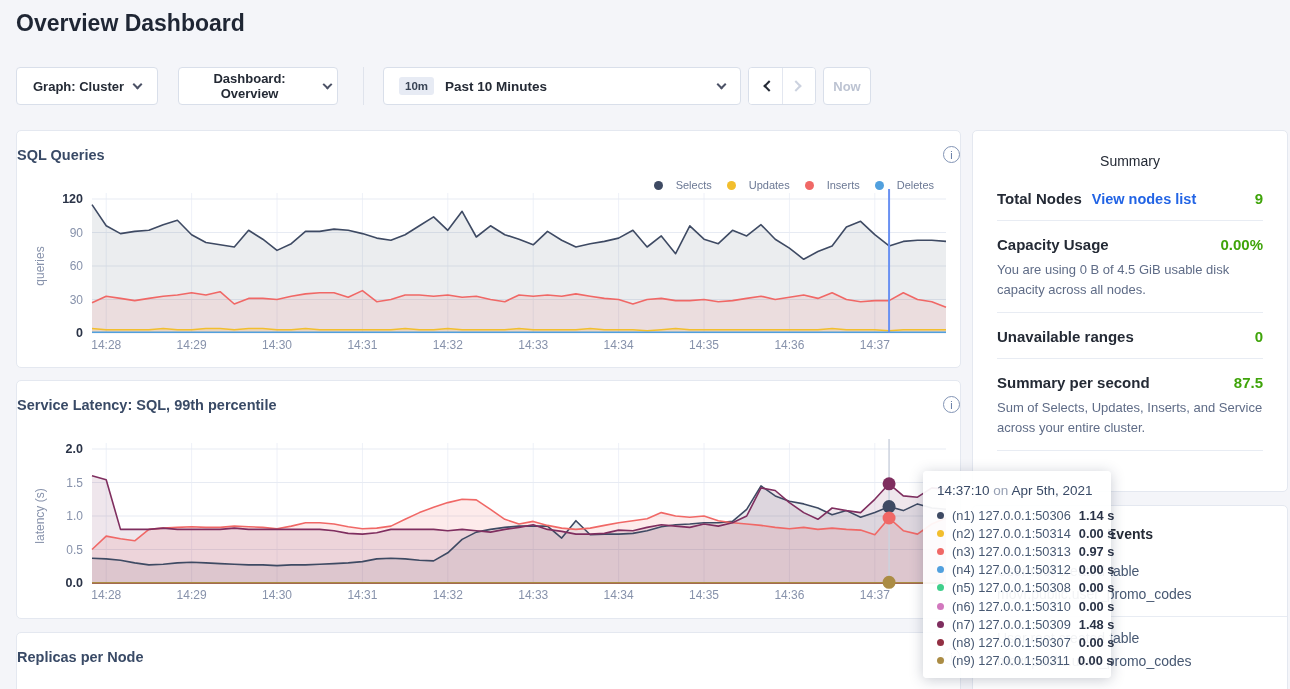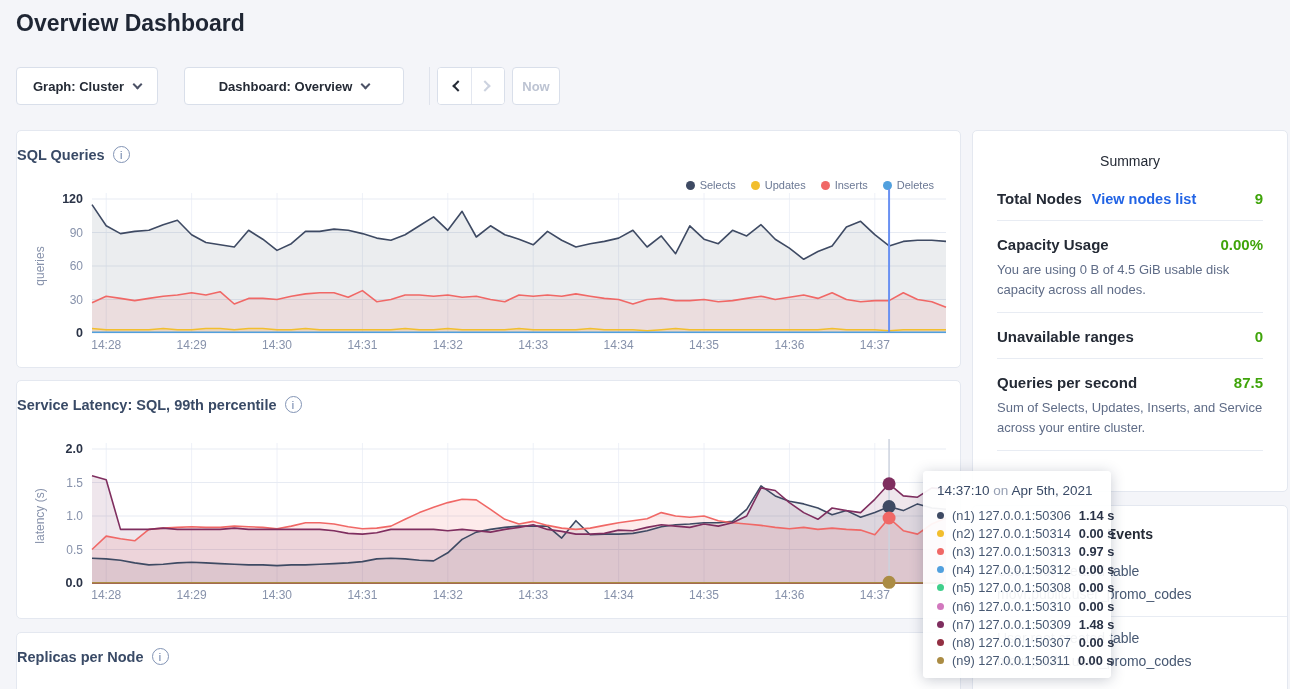--- a/index.html
+++ b/index.html
@@ -6,21 +6,21 @@
   html,body{margin:0;padding:0}
   body{width:1290px;height:689px;overflow:hidden;background:#f4f5f9;position:relative;
        font-family:"Liberation Sans","DejaVu Sans",sans-serif;color:#242a35}
   .page-title{position:absolute;left:16px;top:10px;margin:0;font-size:23px;font-weight:700;color:#1f2634}
 
   
   .controls{position:absolute;left:16px;top:67px;display:flex;align-items:stretch;height:38px}
   .dd{display:flex;align-items:center;justify-content:center;gap:10px;background:#fff;border:1px solid #d9dfea;
       border-radius:4px;font-weight:700;font-size:13px;color:#242a35;cursor:pointer;font-family:inherit}
   .dd1{width:142px}
-  .dd2{width:220px;margin-left:26px}
+  .dd2{width:160px;margin-left:20px}
   .vdiv{width:1px;background:#dfe3ec;margin-left:25px}
   .timebox{display:flex;align-items:center;gap:11px;background:#fff;border:1px solid #d9dfea;border-radius:4px;
       width:358px;margin-left:19px;padding:0 15px;cursor:pointer}
   .badge{background:#e7ebf4;border-radius:3px;font-size:11.5px;font-weight:700;padding:3px 6px;color:#394455}
   .tlabel{font-weight:700;font-size:13.5px;flex:1;text-align:left}
   .cv{display:inline-block;width:7px;height:7px;border-right:2px solid #4c5266;border-bottom:2px solid #4c5266;
       transform:rotate(45deg);margin-top:-3px}
   .arrowgroup{display:flex;margin-left:7px;border:1px solid #d9dfea;border-radius:4px;background:#fff;overflow:hidden}
   .abtn{width:33px;border:none;background:#fff;display:flex;align-items:center;justify-content:center;cursor:pointer}
   .abtn + .abtn{border-left:1px solid #e3e7f0}
@@ -30,26 +30,26 @@
       font-size:13px;color:#bcc3d2;font-family:inherit}
 
   
   .card{position:absolute;background:#fff;border:1px solid #e4e8f0;border-radius:5px}
   #card-sql{left:16px;top:130px;width:945px;height:238px}
   #card-lat{left:16px;top:380px;width:945px;height:239px}
   #card-rep{left:16px;top:632px;width:945px;height:120px}
   #card-summary{left:972px;top:130px;width:316px;height:362px}
   #card-events{left:972px;top:505px;width:316px;height:250px}
 
-  .chart-title{display:flex;justify-content:flex-start;align-items:center;gap:8px;margin-top:15px;
+  .chart-title{display:flex;justify-content:space-between;align-items:center;gap:8px;margin-top:15px;
       font-size:14.5px;font-weight:700;color:#394a66}
   .info{width:17px;height:17px;border:1px solid #8294b5;border-radius:50%;font-size:10.5px;color:#5d75a0;
       display:inline-flex;align-items:center;justify-content:center;font-weight:400;cursor:pointer}
   .legend{position:absolute;right:26px;top:48px;display:flex;gap:15px;align-items:center}
-  .lg-item{display:flex;gap:5px;align-items:center;font-size:11px;color:#6b7894}
+  .lg-item{display:flex;gap:13px;align-items:center;font-size:11px;color:#6b7894}
   .lg-dot{width:9px;height:9px;border-radius:50%}
   svg.chart{position:absolute;left:13px;top:56px}
   .tick{font-size:12px;fill:#8792ab}
   .tickbold{font-size:12.5px;font-weight:700;fill:#2a3347}
   .axis-label{font-size:12px;fill:#8792ab}
 
   
   .sum{padding:0 24px}
   .sum-title{text-align:center;font-weight:400;font-size:14px;margin:22px 0 6px}
   .sum-row{display:flex;align-items:baseline;padding:15px 0 13px}
@@ -82,20 +82,25 @@
 <div class="controls">
   <button class="dd dd1">
     <span>Graph: Cluster</span>
     <span class="cv"></span>
   </button>
   <button class="dd dd2">
     <span>Dashboard: Overview</span>
     <span class="cv"></span>
   </button>
   <div class="vdiv"></div>
+  <div class="timebox">
+    <span class="badge">10m</span>
+    <span class="tlabel">Past 10 Minutes</span>
+    <span class="cv"></span>
+  </div>
   <div class="arrowgroup">
     <button class="abtn">
       <span class="cv cv-left"></span>
     </button>
     <button class="abtn">
       <span class="cv cv-right"></span>
     </button>
   </div>
   <button class="nowbtn">Now</button>
 </div>
@@ -243,21 +248,21 @@
     <span class="sum-value">0.00%</span>
   </div>
   <div class="sum-desc">You are using 0 B of 4.5 GiB usable disk capacity across all nodes.</div>
   <hr class="sep">
   <div class="sum-row">
     <span class="sum-label">Unavailable ranges</span>
     <span class="sum-value">0</span>
   </div>
   <hr class="sep">
   <div class="sum-row">
-    <span class="sum-label">Queries per second</span>
+    <span class="sum-label">Summary per second</span>
     <span class="sum-value">87.5</span>
   </div>
   <div class="sum-desc">Sum of Selects, Updates, Inserts, and Service across your entire cluster.</div>
   <hr class="sep">
 </div>
 
 <div class="card" id="card-events">
   <div class="ev-title">Events</div>
   <div id="events-list">
       <div class="ev-item"><span>User root created table</span><br><span>movr.public.user_promo_codes</span></div>

